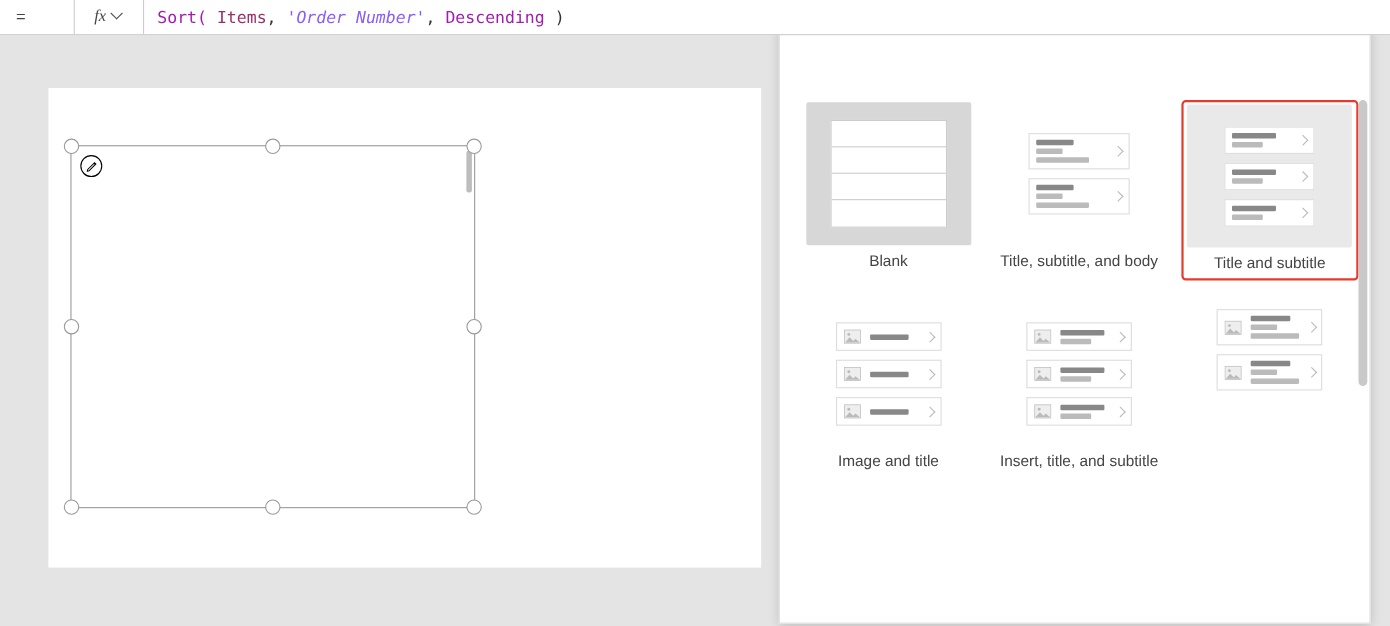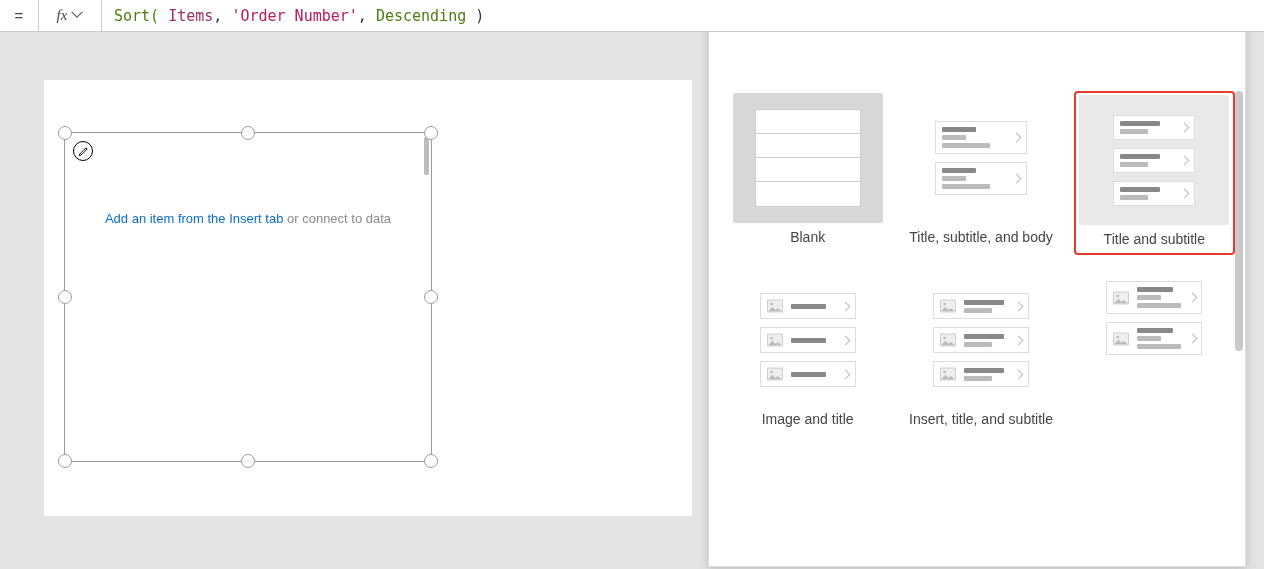--- a/index.html
+++ b/index.html
@@ -35,29 +35,29 @@
     }
     .chev-down { width:10px;height:10px; }
     .chev-down::before{
       content:"";display:block;width:7px;height:7px;border-right:1px solid #555;border-bottom:1px solid #555;transform:rotate(45deg) translate(-2px,-2px);
     }
     .eq-box{
       width:38px;display:flex;align-items:center;justify-content:center;font-size:15px;color:#444;
     }
     .fx-box{
       width:64px;display:flex;align-items:center;justify-content:center;gap:6px;border-left:1px solid #ccc;border-right:1px solid #ccc;
-      font-style:italic;font-family:"Segoe UI", serif;font-size:15px;color:#444;
+      font-style:italic;font-family:"Segoe UI", serif;font-size:15px;color:#444;margin-left:29px;
     }
     .formula-text{
       flex:1;display:flex;align-items:center;padding-left:12px;
       font-family:Consolas,monospace;font-size:15px;color:#333;white-space:pre;
     }
-    .fn{color:#4d7c0f;} 
+    .fn{color:#a21caf;} 
     .ds{color:#9b2d6b;} 
-    .str{color:#be185d;} 
+    .str{color:#8b5cf6;font-style:italic;} 
     
     .stage-outer{
       position:absolute;left:0;top:32px;width:1264px;height:537px;background:#e4e4e4;
     }
     .page{
       position:absolute;left:44px;top:48px;width:648px;height:436px;background:#fff;
     }
     .sel-box{
       position:absolute;left:64px;top:100px;width:368px;height:330px;background:#fff;border:1px solid #9a9a9a;
     }
@@ -145,23 +145,20 @@
 
 <div class="stage-outer">
   <div class="page"></div>
   <div class="sel-box">
     <div class="pencil-badge">
       <svg viewBox="0 0 24 24">
           <path d="M3 21l3.5-.8L20 6.7 17.3 4 3.8 17.5 3 21zM16 5.3l2.7 2.7" fill="none" stroke="#000" stroke-width="2"></path>
         </svg>
     </div>
     <div class="scroll-thumb"></div>
-    <div class="hint">
-      <span class="link">Add an item from the Insert tab</span><span class="muted"> or connect to data</span>
-    </div>
     <div class="sel-handle h-tl"></div>
     <div class="sel-handle h-tm"></div>
     <div class="sel-handle h-tr"></div>
     <div class="sel-handle h-ml"></div>
     <div class="sel-handle h-mr"></div>
     <div class="sel-handle h-bl"></div>
     <div class="sel-handle h-bm"></div>
     <div class="sel-handle h-br"></div>
   </div>
 </div>

